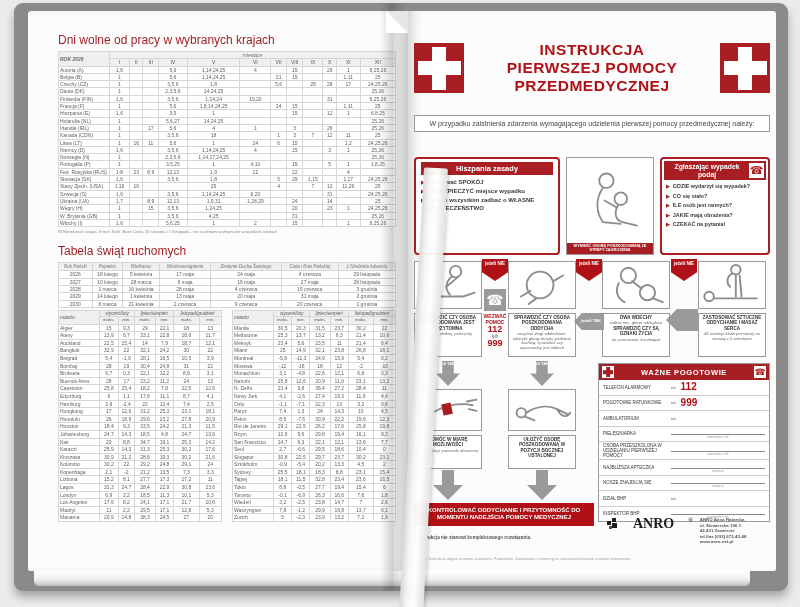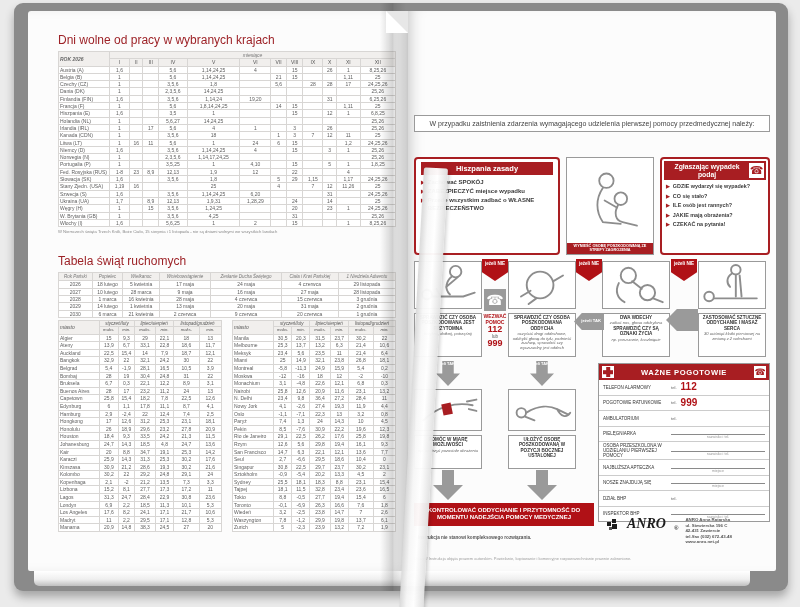--- a/index.html
+++ b/index.html
@@ -11,21 +11,21 @@
   .pages{position:absolute;left:14px;top:8px;width:748px;height:560px;display:flex;}
   .page{position:relative;background:#fcfcfc;overflow:hidden;}
   .page-left{width:380px;border-radius:3px 0 0 2px;box-shadow:inset -14px 0 18px -12px rgba(0,0,0,.35);}
   .page-right{width:368px;border-radius:0 3px 2px 0;box-shadow:inset 12px 0 16px -12px rgba(0,0,0,.28);}
   .spine{position:absolute;left:366px;top:0;width:26px;height:100%;background:linear-gradient(90deg,rgba(0,0,0,0),rgba(0,0,0,.16) 48%,rgba(0,0,0,.10) 56%,rgba(0,0,0,0));pointer-events:none;z-index:4;}
   .curl{position:absolute;right:0;top:0;width:22px;height:22px;background:linear-gradient(225deg,#e7e7e7 0 49%,#ffffff 51%);z-index:5;}
   .ribbon{position:absolute;left:424px;top:168px;width:24px;height:452px;transform:rotate(3.2deg);transform-origin:top center;background:linear-gradient(90deg,#d9d9d9,#f7f7f7 28%,#ffffff 58%,#e2e2e2);box-shadow:2px 1px 4px rgba(0,0,0,.18);border-radius:2px;z-index:30;opacity:.97;}
   
   .page-left .inner{padding:22px 12px 0 30px;}
   .sec-title{font-size:12px;font-weight:normal;color:#9d2227;margin:0 0 4px 0;}
-  .sec-title.mt{margin-top:20px;}
+  .sec-title.mt{margin-top:10px;}
   .tbl{width:100%;border-collapse:collapse;background:#fff;}
   .tbl th,.tbl td{border:1px solid #d8d6d4;font-size:5px;line-height:6.3px;color:#5e5e5e;text-align:center;padding:0 1px;white-space:nowrap;overflow:hidden;font-weight:normal;}
   .tbl thead th{background:#f1efed;color:#555;}
   #hol .country{text-align:left;width:48px;background:#fff;}
   #hol thead .country{background:#f1efed;font-weight:bold;font-style:italic;color:#666;}
   #hol .months{font-style:italic;color:#777;}
   .footnote{font-size:4.2px;color:#8a8a8a;margin:2px 0 0 0;line-height:5px;}
   #feast thead th{font-style:italic;white-space:normal;line-height:5.2px;font-size:4.5px;color:#777;padding:1px;}
   #feast tbody th{background:#fff;}
   .temps-wrap{display:flex;gap:10px;margin-top:2px;}
@@ -91,21 +91,21 @@
   .info-row:first-child{border-top:none;}
   .il{font-size:4.5px;color:#333;width:64px;line-height:5px;flex:0 0 auto;}
   .ifill{flex:1;display:flex;flex-direction:column;justify-content:flex-end;padding-left:4px;}
   .ifill.telrow{flex-direction:row;align-items:center;gap:4px;justify-content:flex-start;}
   .itel{font-size:4.2px;color:#666;}
   .ival{font-size:10px;font-weight:bold;color:#b01116;line-height:10px;}
   .iline{border-bottom:1px solid #8a8a8a;height:6px;}
   .icap{font-size:3.6px;color:#999;text-align:center;line-height:4.4px;}
   
   .anro{position:absolute;left:198px;top:506px;width:164px;display:flex;gap:7px;align-items:flex-start;}
-  .anro-logo{display:flex;align-items:flex-end;gap:8px;font-family:"Liberation Serif",serif;font-weight:bold;font-size:14px;color:#1c1c1c;line-height:14px;font-style:italic;}
+  .anro-logo{display:flex;align-items:flex-start;gap:14px;font-family:"Liberation Serif",serif;font-weight:bold;font-size:14px;color:#1c1c1c;line-height:14px;}
   .anro-reg{font-size:6px;vertical-align:super;line-height:6px;}
   .anro-addr{font-size:4.4px;font-weight:bold;color:#555;line-height:5.6px;}
   svg.fig{stroke:#8d8d8d;stroke-width:2;fill:none;stroke-linecap:round;}
 </style>
 </head>
 <body>
 
 <div id="stage">
   <div class="book">
     <div class="edge-stack"></div>
@@ -1041,20 +1041,29 @@
                     <td>1,9</td>
                   </tr>
                 </tbody>
               </table>
           </div>
         </div>
       </div>
 
       <div class="page page-right">
 
+        <div class="abs title-row">
+          <div class="cross-big"></div>
+          <div class="fa-title">
+            <div>INSTRUKCJA</div>
+            <div>PIERWSZEJ POMOCY</div>
+            <div>PRZEDMEDYCZNEJ</div>
+          </div>
+          <div class="cross-big"></div>
+        </div>
 
         <div class="abs intro">W przypadku zaistnienia zdarzenia wymagającego udzielenia pierwszej pomocy przedmedycznej należy:</div>
 
         <div class="abs rules-box">
           <div class="rules-title">Hiszpania zasady</div>
           <ul class="blist">
               <li>
                 <span class="blt">▶</span>
                 <span>Zachować SPOKÓJ</span>
               </li>

